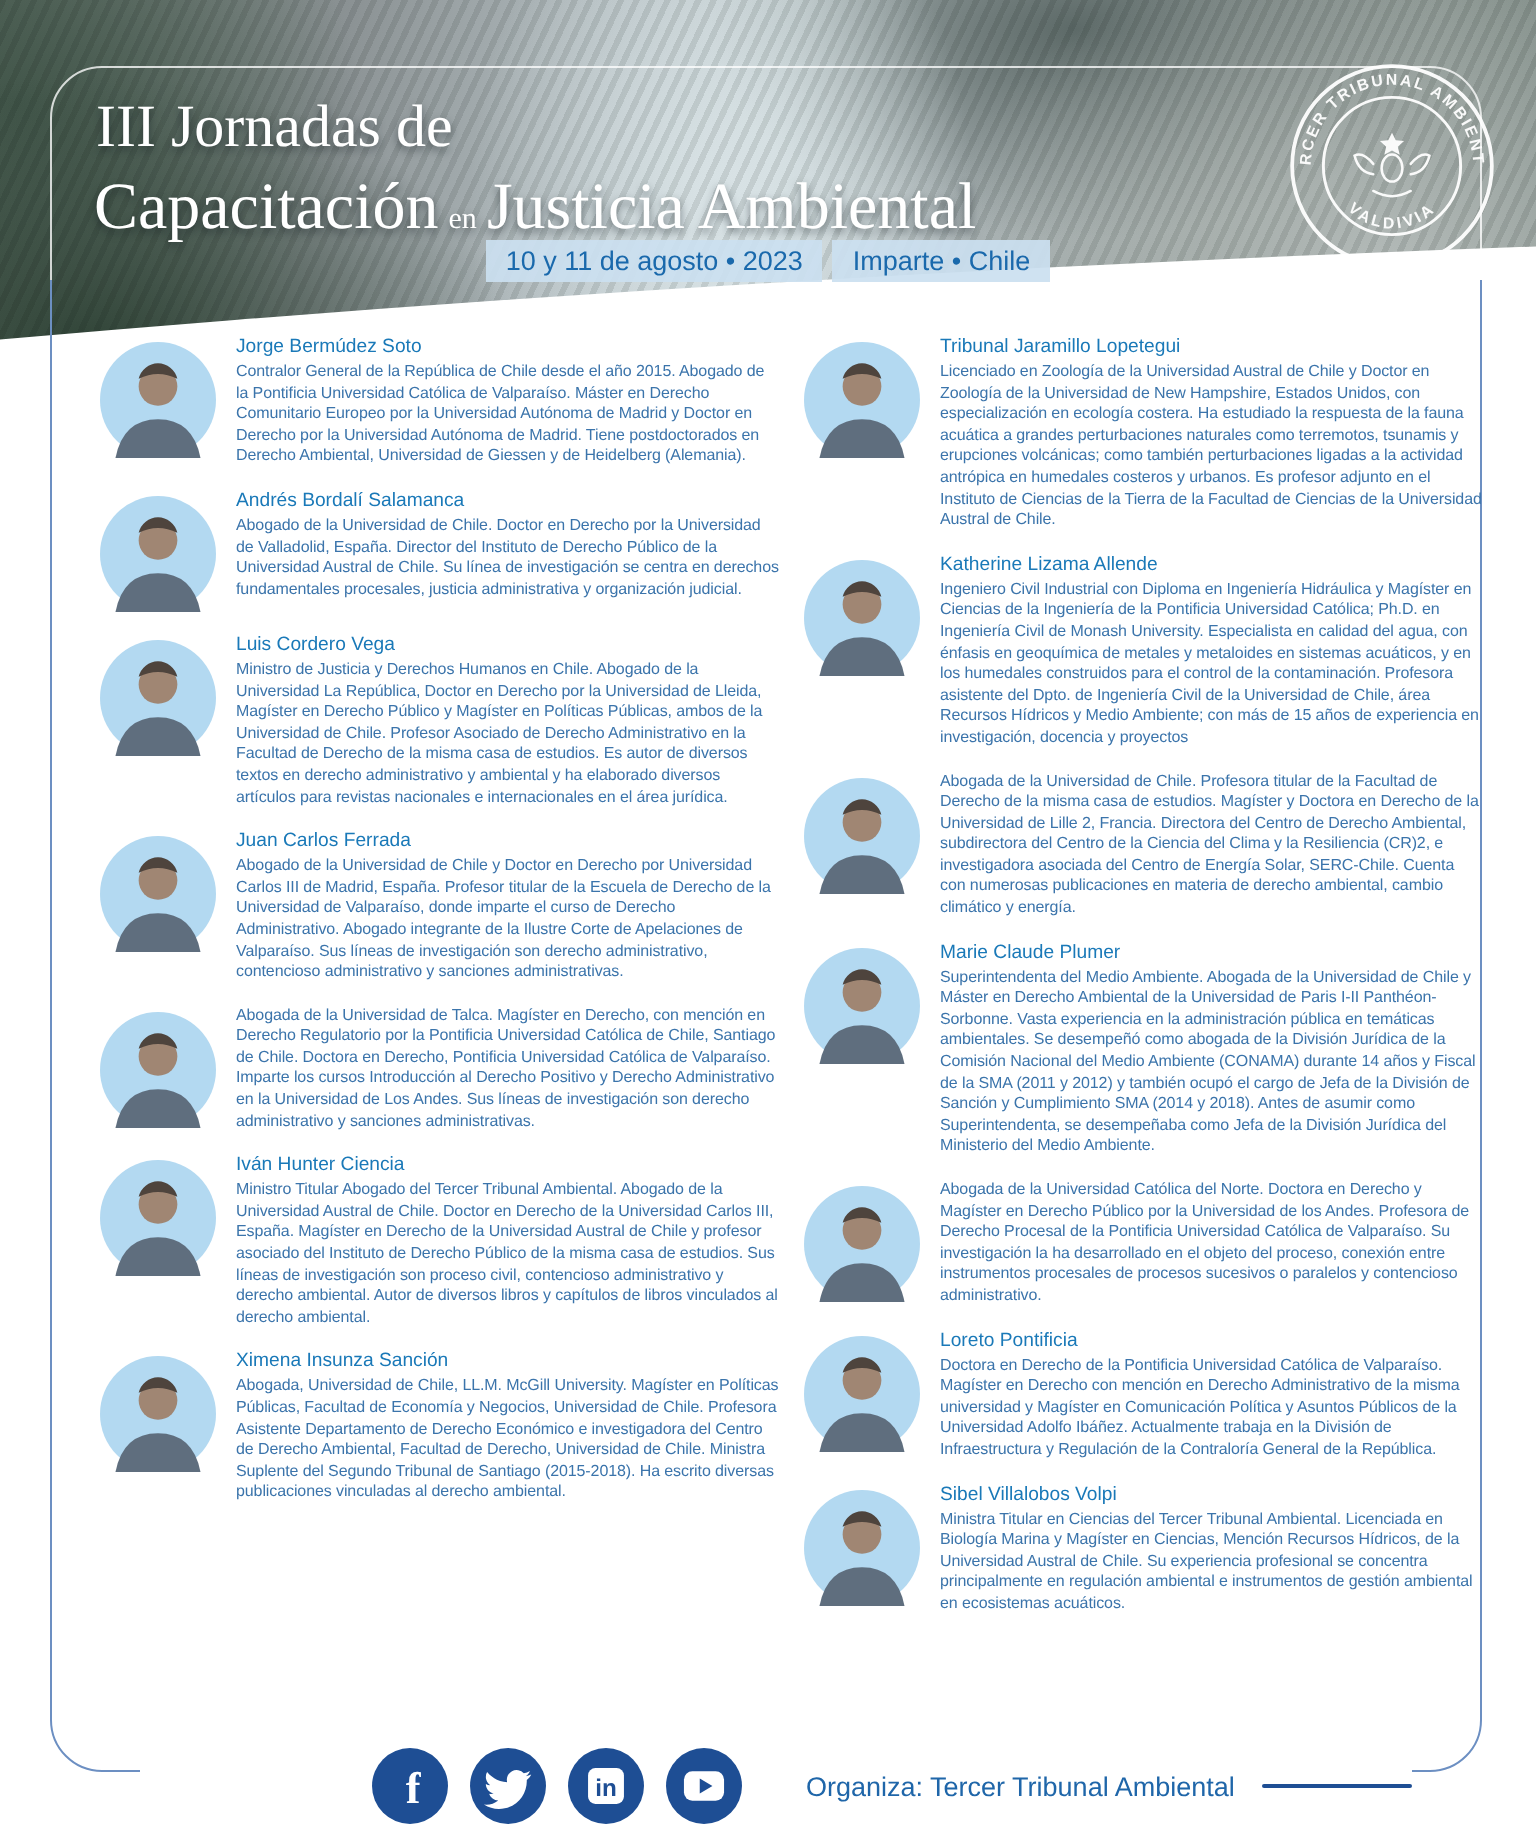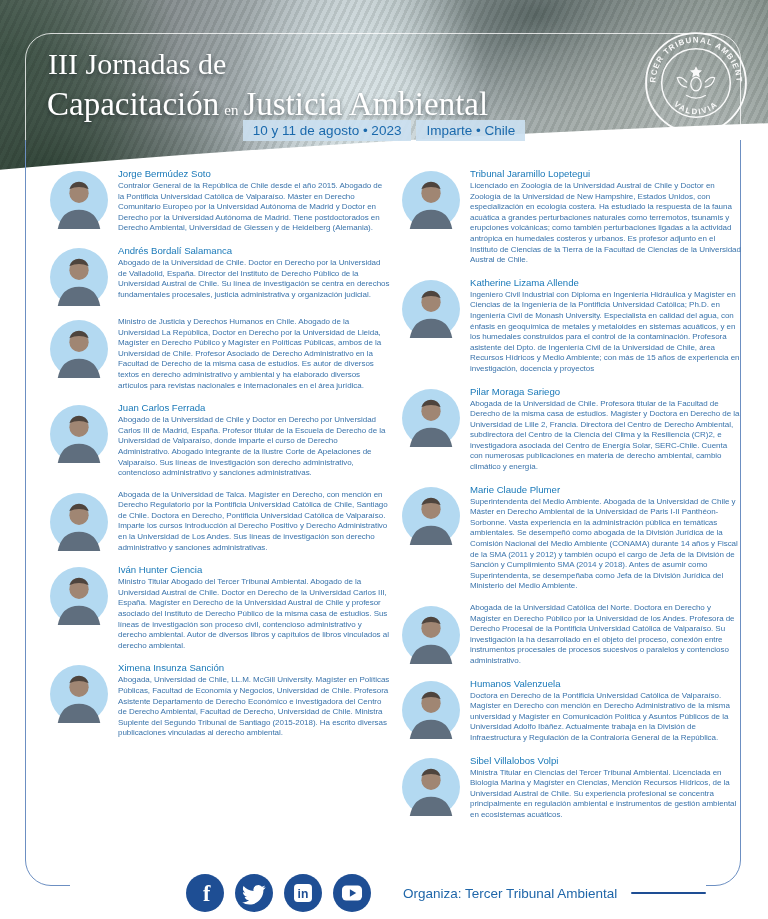--- a/index.html
+++ b/index.html
@@ -139,20 +139,21 @@
 
         <div class="speaker">
           <svg class="avatar" viewBox="0 0 60 60">
             <defs></defs>
             <circle cx="30" cy="30" r="30" fill="#b3d9f1"></circle>
             <circle cx="30" cy="23" r="10" fill="#a08673"></circle>
             <path d="M30 11 a10.5 10.5 0 0 1 10 8 q-10 -5 -20 0 a10.5 10.5 0 0 1 10 -8 z" fill="#4e443d"></path>
             <path d="M8 60 q4 -20 22 -20 q18 0 22 20 z" fill="#5f6e7e"></path>
           </svg>
           <div class="s-text">
+            <div class="s-name">Luis Cordero Vega</div>
             <div class="s-bio">Ministro de Justicia y Derechos Humanos en Chile. Abogado de la Universidad La República, Doctor en Derecho por la Universidad de Lleida, Magíster en Derecho Público y Magíster en Políticas Públicas, ambos de la Universidad de Chile. Profesor Asociado de Derecho Administrativo en la Facultad de Derecho de la misma casa de estudios. Es autor de diversos textos en derecho administrativo y ambiental y ha elaborado diversos artículos para revistas nacionales e internacionales en el área jurídica.</div>
           </div>
         </div>
 
         <div class="speaker">
           <svg class="avatar" viewBox="0 0 60 60">
             <defs></defs>
             <circle cx="30" cy="30" r="30" fill="#b3d9f1"></circle>
             <circle cx="30" cy="23" r="10" fill="#a08673"></circle>
             <path d="M30 11 a10.5 10.5 0 0 1 10 8 q-10 -5 -20 0 a10.5 10.5 0 0 1 10 -8 z" fill="#4e443d"></path>
@@ -234,21 +235,20 @@
         </div>
 
         <div class="speaker">
           <svg class="avatar" viewBox="0 0 60 60">
             <circle cx="30" cy="30" r="30" fill="#b3d9f1"></circle>
             <circle cx="30" cy="23" r="10" fill="#a08673"></circle>
             <path d="M30 11 a10.5 10.5 0 0 1 10 8 q-10 -5 -20 0 a10.5 10.5 0 0 1 10 -8 z" fill="#4e443d"></path>
             <path d="M8 60 q4 -20 22 -20 q18 0 22 20 z" fill="#5f6e7e"></path>
           </svg>
           <div class="s-text">
-            <div class="s-name">Pilar Moraga Sariego</div>
             <div class="s-bio">Abogada de la Universidad de Chile. Profesora titular de la Facultad de Derecho de la misma casa de estudios. Magíster y Doctora en Derecho de la Universidad de Lille 2, Francia. Directora del Centro de Derecho Ambiental, subdirectora del Centro de la Ciencia del Clima y la Resiliencia (CR)2, e investigadora asociada del Centro de Energía Solar, SERC-Chile. Cuenta con numerosas publicaciones en materia de derecho ambiental, cambio climático y energía.</div>
           </div>
         </div>
 
         <div class="speaker">
           <svg class="avatar" viewBox="0 0 60 60">
             <circle cx="30" cy="30" r="30" fill="#b3d9f1"></circle>
             <circle cx="30" cy="23" r="10" fill="#a08673"></circle>
             <path d="M30 11 a10.5 10.5 0 0 1 10 8 q-10 -5 -20 0 a10.5 10.5 0 0 1 10 -8 z" fill="#4e443d"></path>
             <path d="M8 60 q4 -20 22 -20 q18 0 22 20 z" fill="#5f6e7e"></path>
@@ -272,21 +272,21 @@
         </div>
 
         <div class="speaker">
           <svg class="avatar" viewBox="0 0 60 60">
             <circle cx="30" cy="30" r="30" fill="#b3d9f1"></circle>
             <circle cx="30" cy="23" r="10" fill="#a08673"></circle>
             <path d="M30 11 a10.5 10.5 0 0 1 10 8 q-10 -5 -20 0 a10.5 10.5 0 0 1 10 -8 z" fill="#4e443d"></path>
             <path d="M8 60 q4 -20 22 -20 q18 0 22 20 z" fill="#5f6e7e"></path>
           </svg>
           <div class="s-text">
-            <div class="s-name">Humanos Valenzuela</div>
+            <div class="s-name">Loreto Pontificia</div>
             <div class="s-bio">Doctora en Derecho de la Pontificia Universidad Católica de Valparaíso. Magíster en Derecho con mención en Derecho Administrativo de la misma universidad y Magíster en Comunicación Política y Asuntos Públicos de la Universidad Adolfo Ibáñez. Actualmente trabaja en la División de Infraestructura y Regulación de la Contraloría General de la República.</div>
           </div>
         </div>
 
         <div class="speaker">
           <svg class="avatar" viewBox="0 0 60 60">
             <circle cx="30" cy="30" r="30" fill="#b3d9f1"></circle>
             <circle cx="30" cy="23" r="10" fill="#a08673"></circle>
             <path d="M30 11 a10.5 10.5 0 0 1 10 8 q-10 -5 -20 0 a10.5 10.5 0 0 1 10 -8 z" fill="#4e443d"></path>
             <path d="M8 60 q4 -20 22 -20 q18 0 22 20 z" fill="#5f6e7e"></path>

